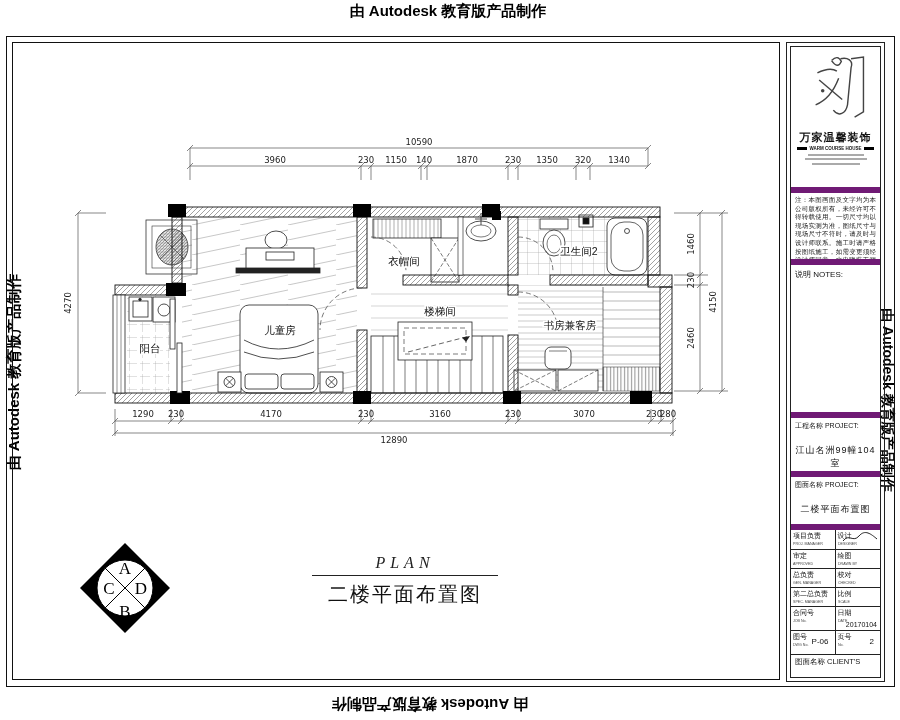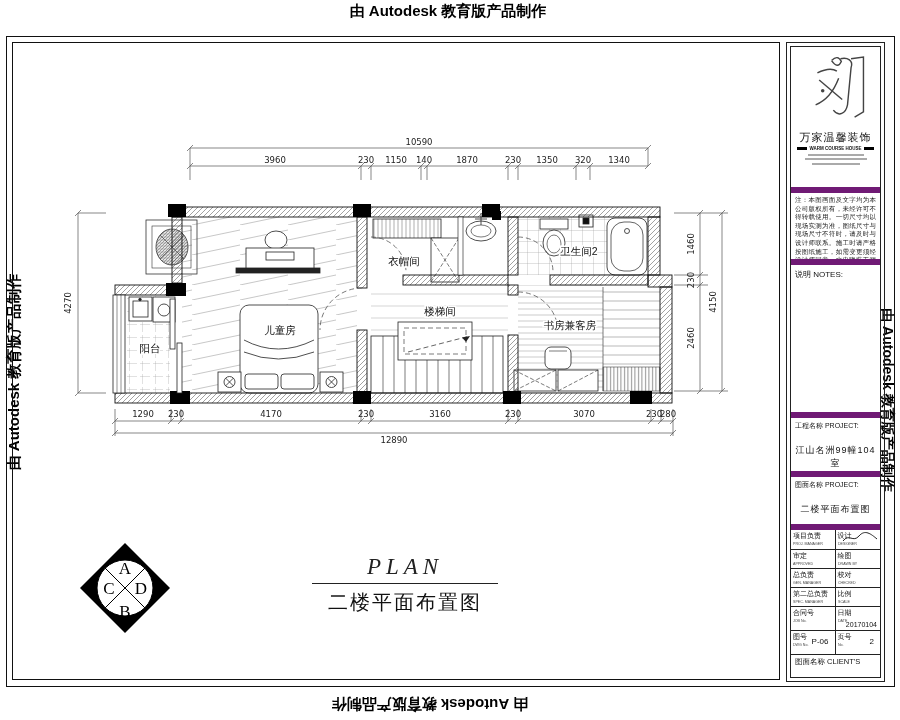--- a/index.html
+++ b/index.html
@@ -9,21 +9,21 @@
   #wm-top{left:448px;top:11px;transform:translate(-50%,-50%);}
   #wm-bottom{left:430px;top:703px;transform:translate(-50%,-50%) rotate(180deg);}
   #wm-left{left:14px;top:372px;transform:translate(-50%,-50%) rotate(-90deg);}
   #wm-right{left:887px;top:400px;transform:translate(-50%,-50%) rotate(90deg);font-size:14px;}
   .frame{position:absolute;border:1px solid #111;}
   #frame-outer{left:6px;top:36px;width:887px;height:649px;}
   #frame-main{left:12px;top:42px;width:766px;height:636px;}
   #plan-svg{position:absolute;left:55px;top:128px;width:710px;height:350px;}
   #compass-svg{position:absolute;left:78px;top:541px;width:94px;height:94px;}
   #caption{position:absolute;left:310px;top:554px;width:190px;text-align:center;}
-  #caption .en{font-family:"Liberation Serif",serif;font-style:italic;font-size:23px;
+  #caption .en{font-family:"Liberation Serif",serif;font-style:italic;font-size:16px;
                letter-spacing:5px;color:#222;}
   #caption .rule{border-top:1.5px solid #222;margin:3px 2px 5px 2px;}
   #caption .zh{font-size:20px;letter-spacing:2px;color:#111;}
   
   #tb{position:absolute;left:786px;top:42px;width:97px;height:638px;border:1px solid #222;}
   #tbi{position:absolute;inset:3px;border:1px solid #222;}
   .sec{position:absolute;left:0;right:0;border-top:6px solid #701a75;box-sizing:border-box;overflow:hidden;}
   .sec.first{border-top:none;}
   #sec-logo{top:0;height:140px;text-align:center;}
   #sec-notesbody{top:140px;height:72px;padding:3px 4px;font-size:6.5px;line-height:8.6px;
@@ -35,21 +35,21 @@
   .hdr{font-size:7px;padding:3px 4px 0 4px;}
   .val{font-size:9px;text-align:center;margin-top:13px;letter-spacing:1px;}
   .trow{display:grid;grid-template-columns:1fr 1fr;border-top:1px solid #222;box-sizing:border-box;}
   .trow.first{border-top:none;}
   .tcell{position:relative;padding:1px 2px;box-sizing:border-box;}
   .tcell.l{border-right:1px solid #222;}
   .tcell .zh{display:block;font-size:7px;}
   .tcell .en{display:block;font-size:4px;color:#444;transform:scale(.9);transform-origin:0 0;}
   .tcell .v{position:absolute;right:3px;bottom:2px;font-size:7px;}
   .tcell .vbig{position:absolute;right:6px;top:6px;font-size:8px;text-align:center;}
-  .logo-name{font-size:11px;font-weight:normal;letter-spacing:1px;margin-top:1px;}
+  .logo-name{font-size:11px;font-weight:bold;letter-spacing:1px;margin-top:1px;}
   .logo-en{display:flex;align-items:center;justify-content:center;gap:2px;font-size:4.5px;
            font-weight:bold;margin-top:1px;}
   .logo-en .bar{width:10px;height:3px;background:#000;}
   .addr{height:2px;background:#aaa;margin:2.5px auto 0 auto;}
   #client-row{border-top:1px solid #222;padding:2px 4px;font-size:7.5px;}
 </style>
 </head>
 <body>
 
 <div id="sheet">

